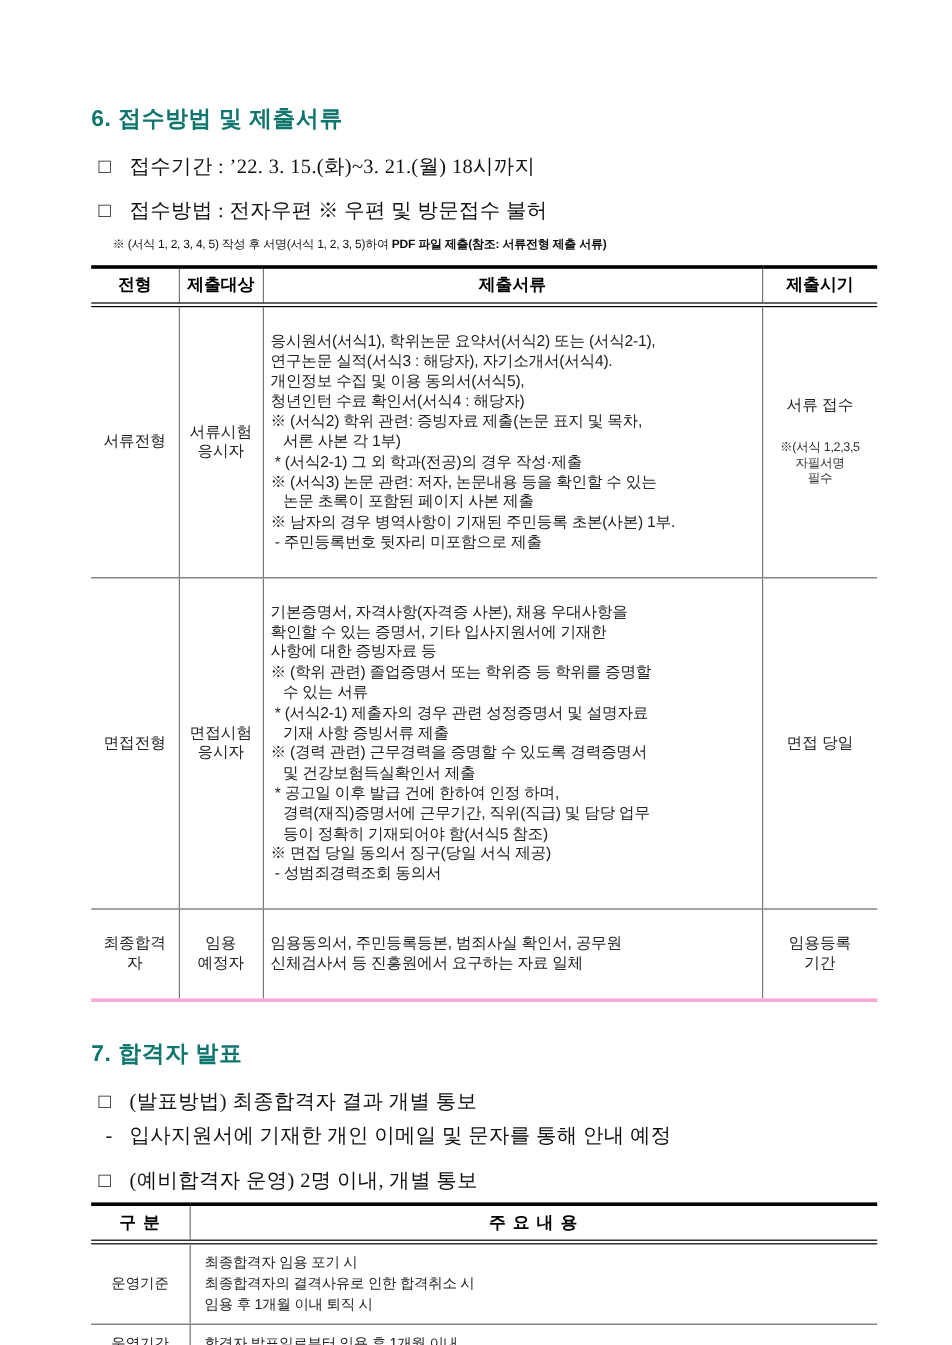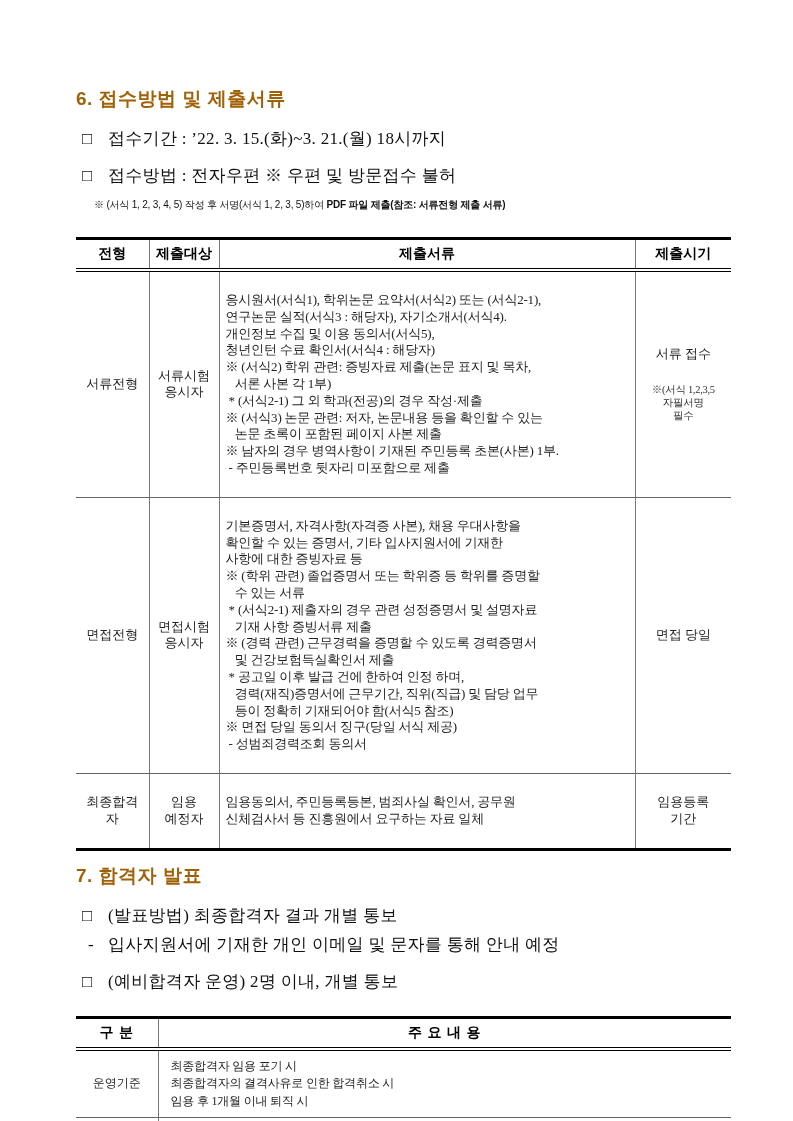--- a/index.html
+++ b/index.html
@@ -12,23 +12,23 @@
     color:#111;
     font-family:"Liberation Serif", serif;
     overflow:hidden;
   }
   .sec-title{
     margin:0;
     font-family:"Liberation Sans", sans-serif;
     font-weight:700;
     font-size:19px;
     letter-spacing:0.5px;
-    color:#a16207;
-  }
-  .s7{margin-top:12px;}
+    color:#0f766e;
+  }
+  .s7{margin-top:30px;}
   .bullet{
     display:flex;
     align-items:flex-start;
     margin:16px 0 0 6px;
     font-size:17px;
     line-height:21px;
     letter-spacing:0.3px;
   }
   .bullet .marker{
     width:26px;
@@ -41,43 +41,43 @@
     margin:10px 0 0 18px;
     font-family:"Liberation Sans", sans-serif;
     font-size:10px;
     letter-spacing:-0.2px;
     line-height:17px;
   }
   .note .b{font-weight:700;}
   .tbl{
     width:655px;
     border-collapse:collapse;
-    margin-top:24px;
-    font-family:Liberation Serif, serif;
+    margin-top:8px;
+    font-family:Liberation Sans, sans-serif;
     table-layout:fixed;
   }
   .tbl th{
     border-top:3px solid #000;
     border-bottom:4px double #000;
     font-size:14px;
     font-weight:700;
     text-align:center;
     padding:5px 2px;
     color:#000;
   }
   .tbl td{
     border-bottom:1px solid #666;
     font-size:13px;
     line-height:16.8px;
     padding:20px 6px;
     vertical-align:middle;
     color:#222;
   }
   .tbl th + th, .tbl td + td{border-left:1px solid #777;}
-  .tbl tr.last td{border-bottom:3px solid #000000;}
+  .tbl tr.last td{border-bottom:3px solid #f9a8d4;}
   .ctr{text-align:center;}
   .pre{white-space:pre-wrap;}
   .docs{padding:5px 8px;font-size:13px;letter-spacing:-0.2px;}
   .timing-cell{font-size:13.5px;}
   .small-note{
     font-size:10.5px;
     line-height:13px;
     margin-top:20px;
     letter-spacing:-0.3px;
     color:#333;

